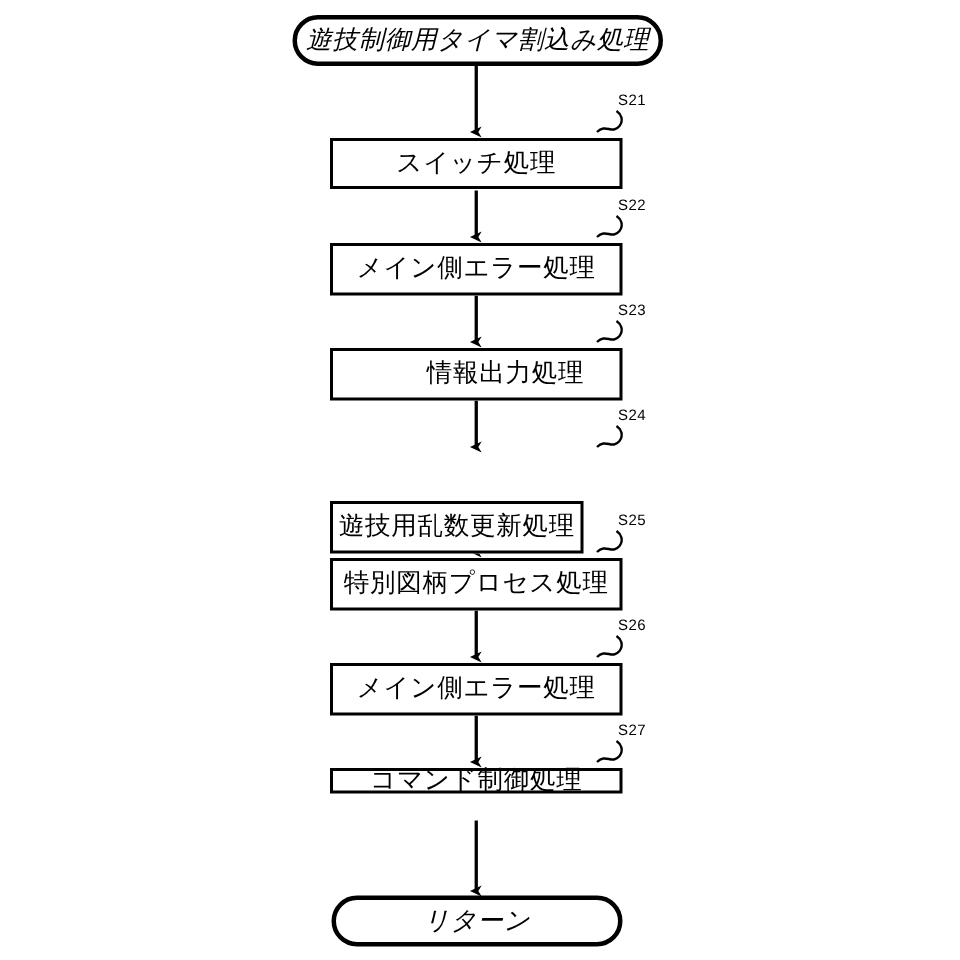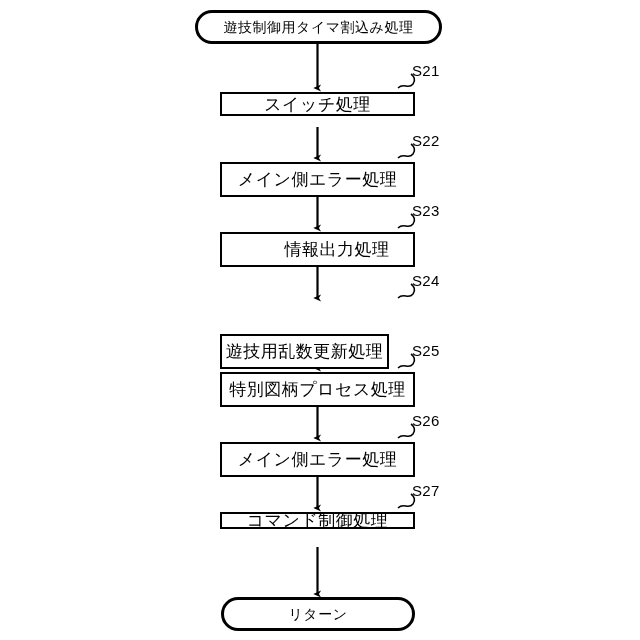--- a/index.html
+++ b/index.html
@@ -39,26 +39,27 @@
   .node-terminal {
     border-radius: 999px;
     border-width: 3px;
   }
   .node-label {
     font-size: 17px;
     line-height: 1;
     font-weight: 500;
   }
   .node-terminal .node-label {
-    font-size: 14px;
+    font-size: 17px;
+    font-style: italic;
   }
   .step-tag {
     position: absolute;
     font-family: "Liberation Sans", sans-serif;
-    font-size: 15px;
+    font-size: 10px;
     color: #000000;
     letter-spacing: 0.3px;
     white-space: nowrap;
   }
 </style>
 </head>
 <body>
 
 <svg id="flowchart-canvas" viewBox="0 0 640 640" xmlns="http://www.w3.org/2000/svg">
   <defs>
@@ -89,21 +90,21 @@
   <path d="M398,298 C404,292 408,300 413,294 C416,290 414,286 411,284" fill="none" stroke="#000000" stroke-width="1.6"></path>
   <path d="M398,368 C404,362 408,370 413,364 C416,360 414,356 411,354" fill="none" stroke="#000000" stroke-width="1.6"></path>
   <path d="M398,438 C404,432 408,440 413,434 C416,430 414,426 411,424" fill="none" stroke="#000000" stroke-width="1.6"></path>
   <path d="M398,508 C404,502 408,510 413,504 C416,500 414,496 411,494" fill="none" stroke="#000000" stroke-width="1.6"></path>
 </svg>
 
 <div class="node node-terminal" style="left:195px; top:10px; width:247px; height:34px;">
   <span class="node-label">遊技制御用タイマ割込み処理</span>
 </div>
 
-<div class="node node-process" style="left:220px; top:92px; width:195px; height:24px;">
+<div class="node node-process" style="left:220px; top:92px; width:195px; height:34px;">
   <span class="node-label">スイッチ処理</span>
 </div>
 <div class="step-tag" style="left:412px; top:62px;">S21</div>
 
 <div class="node node-process" style="left:220px; top:162px; width:195px; height:35px;">
   <span class="node-label">メイン側エラー処理</span>
 </div>
 <div class="step-tag" style="left:412px; top:132px;">S22</div>
 
 <div class="node node-process" style="left:220px; top:232px; width:195px; height:35px;padding-left:39px;">

